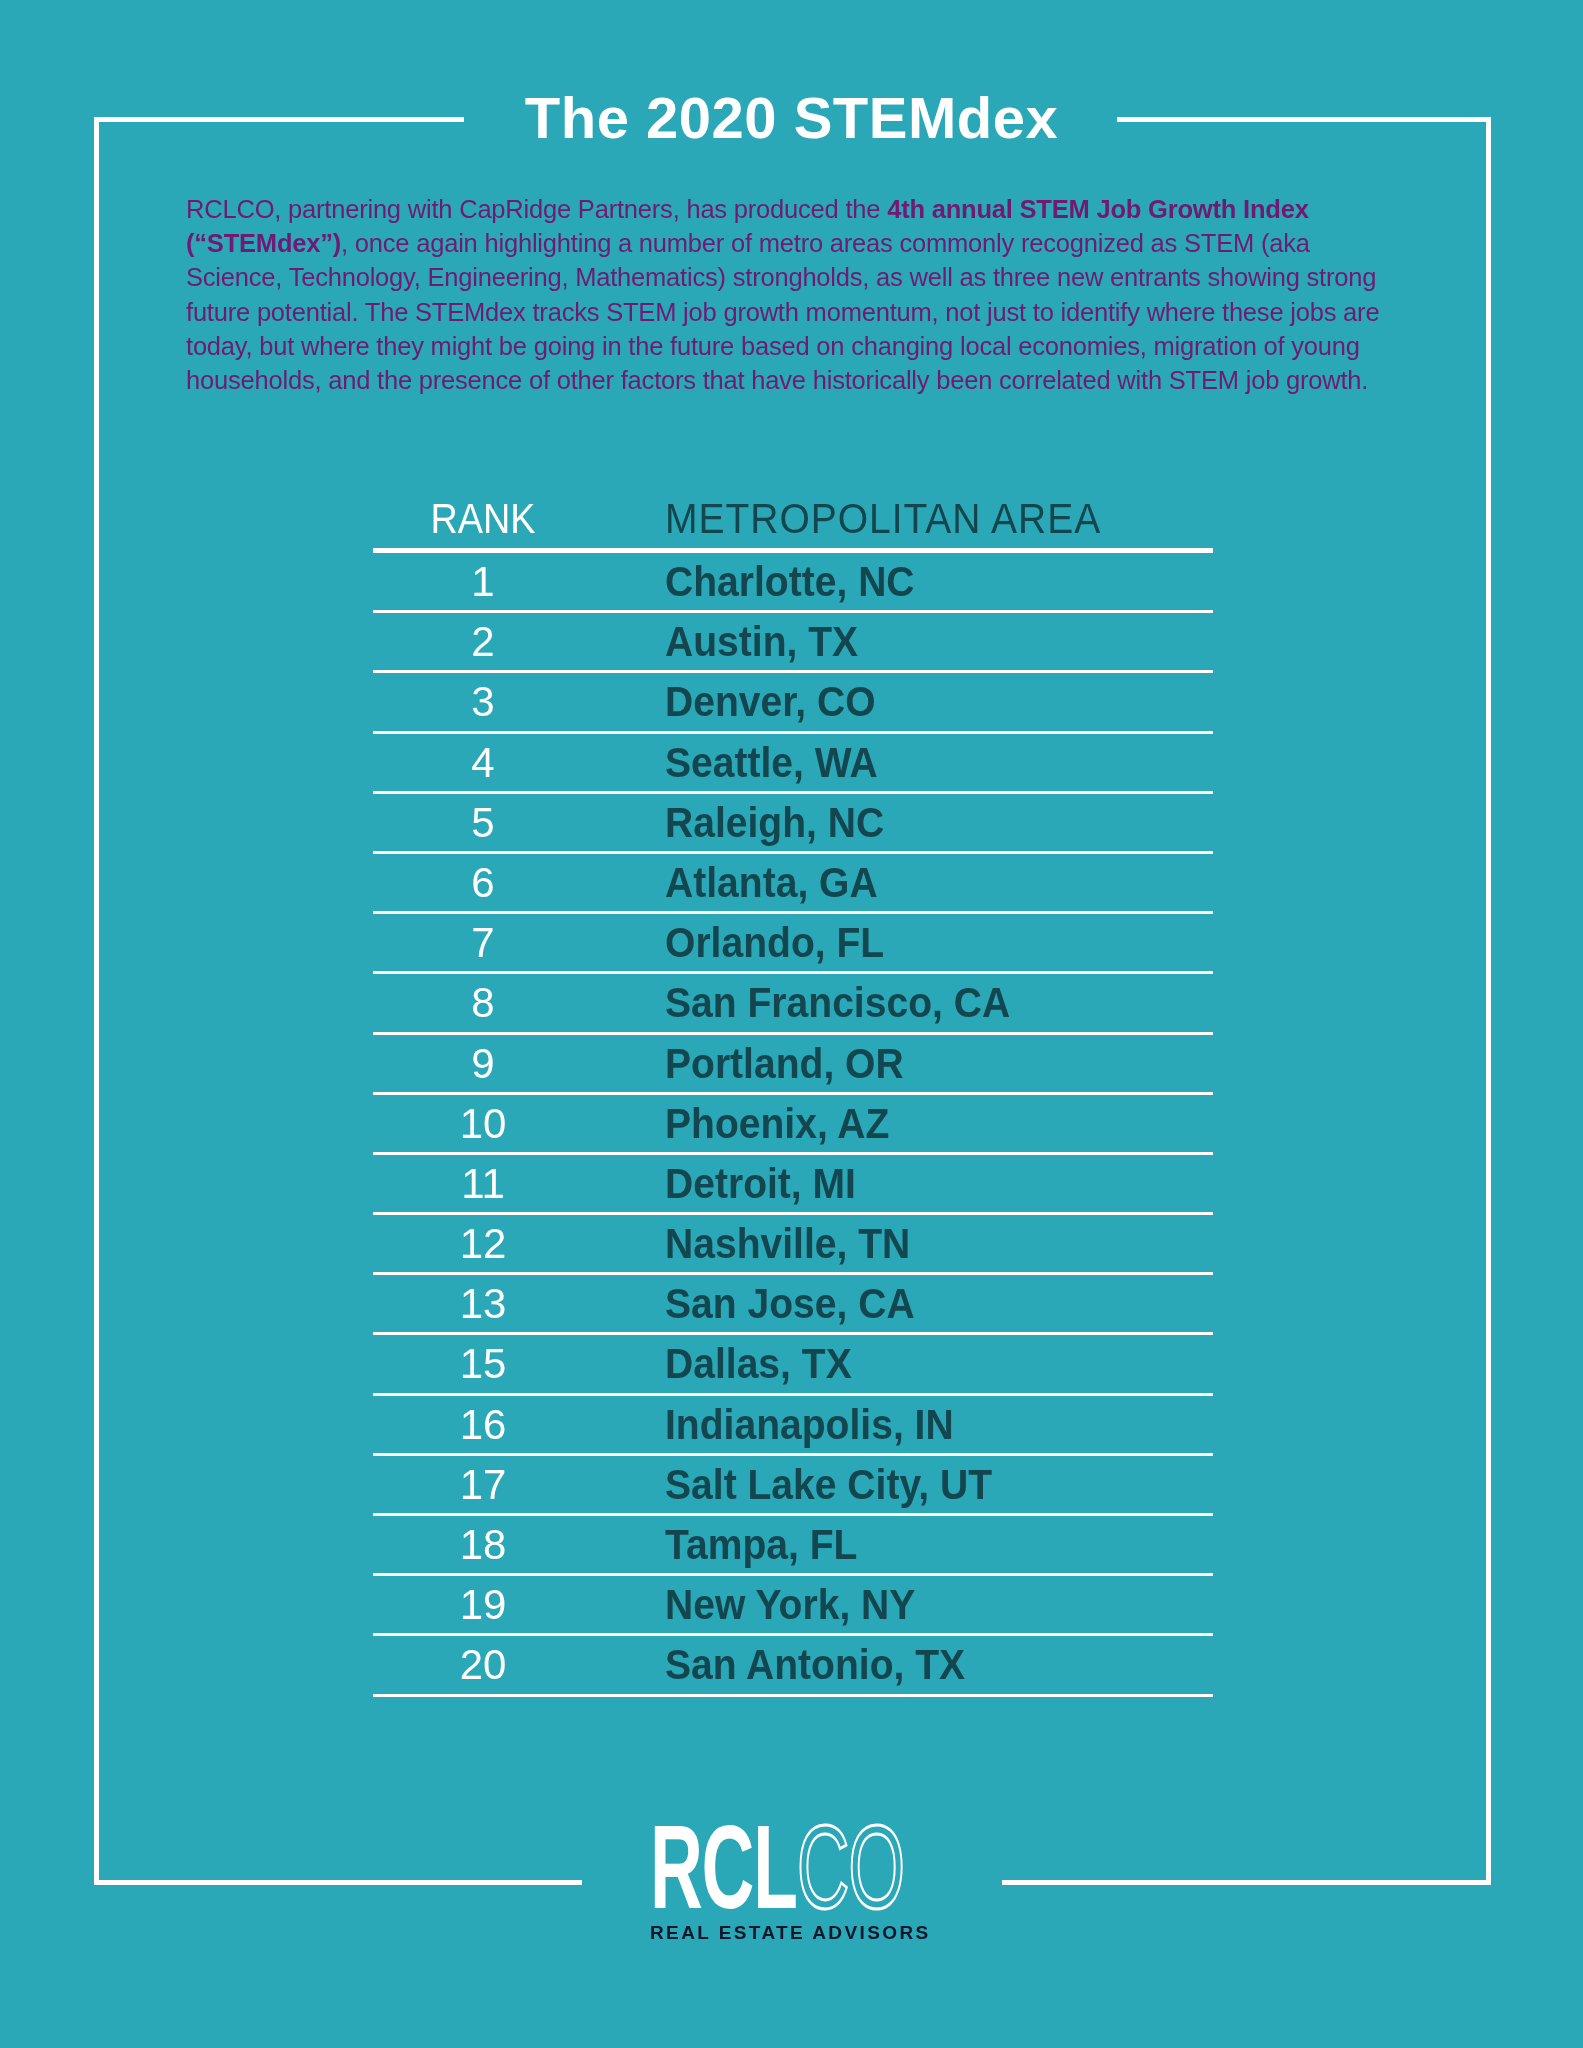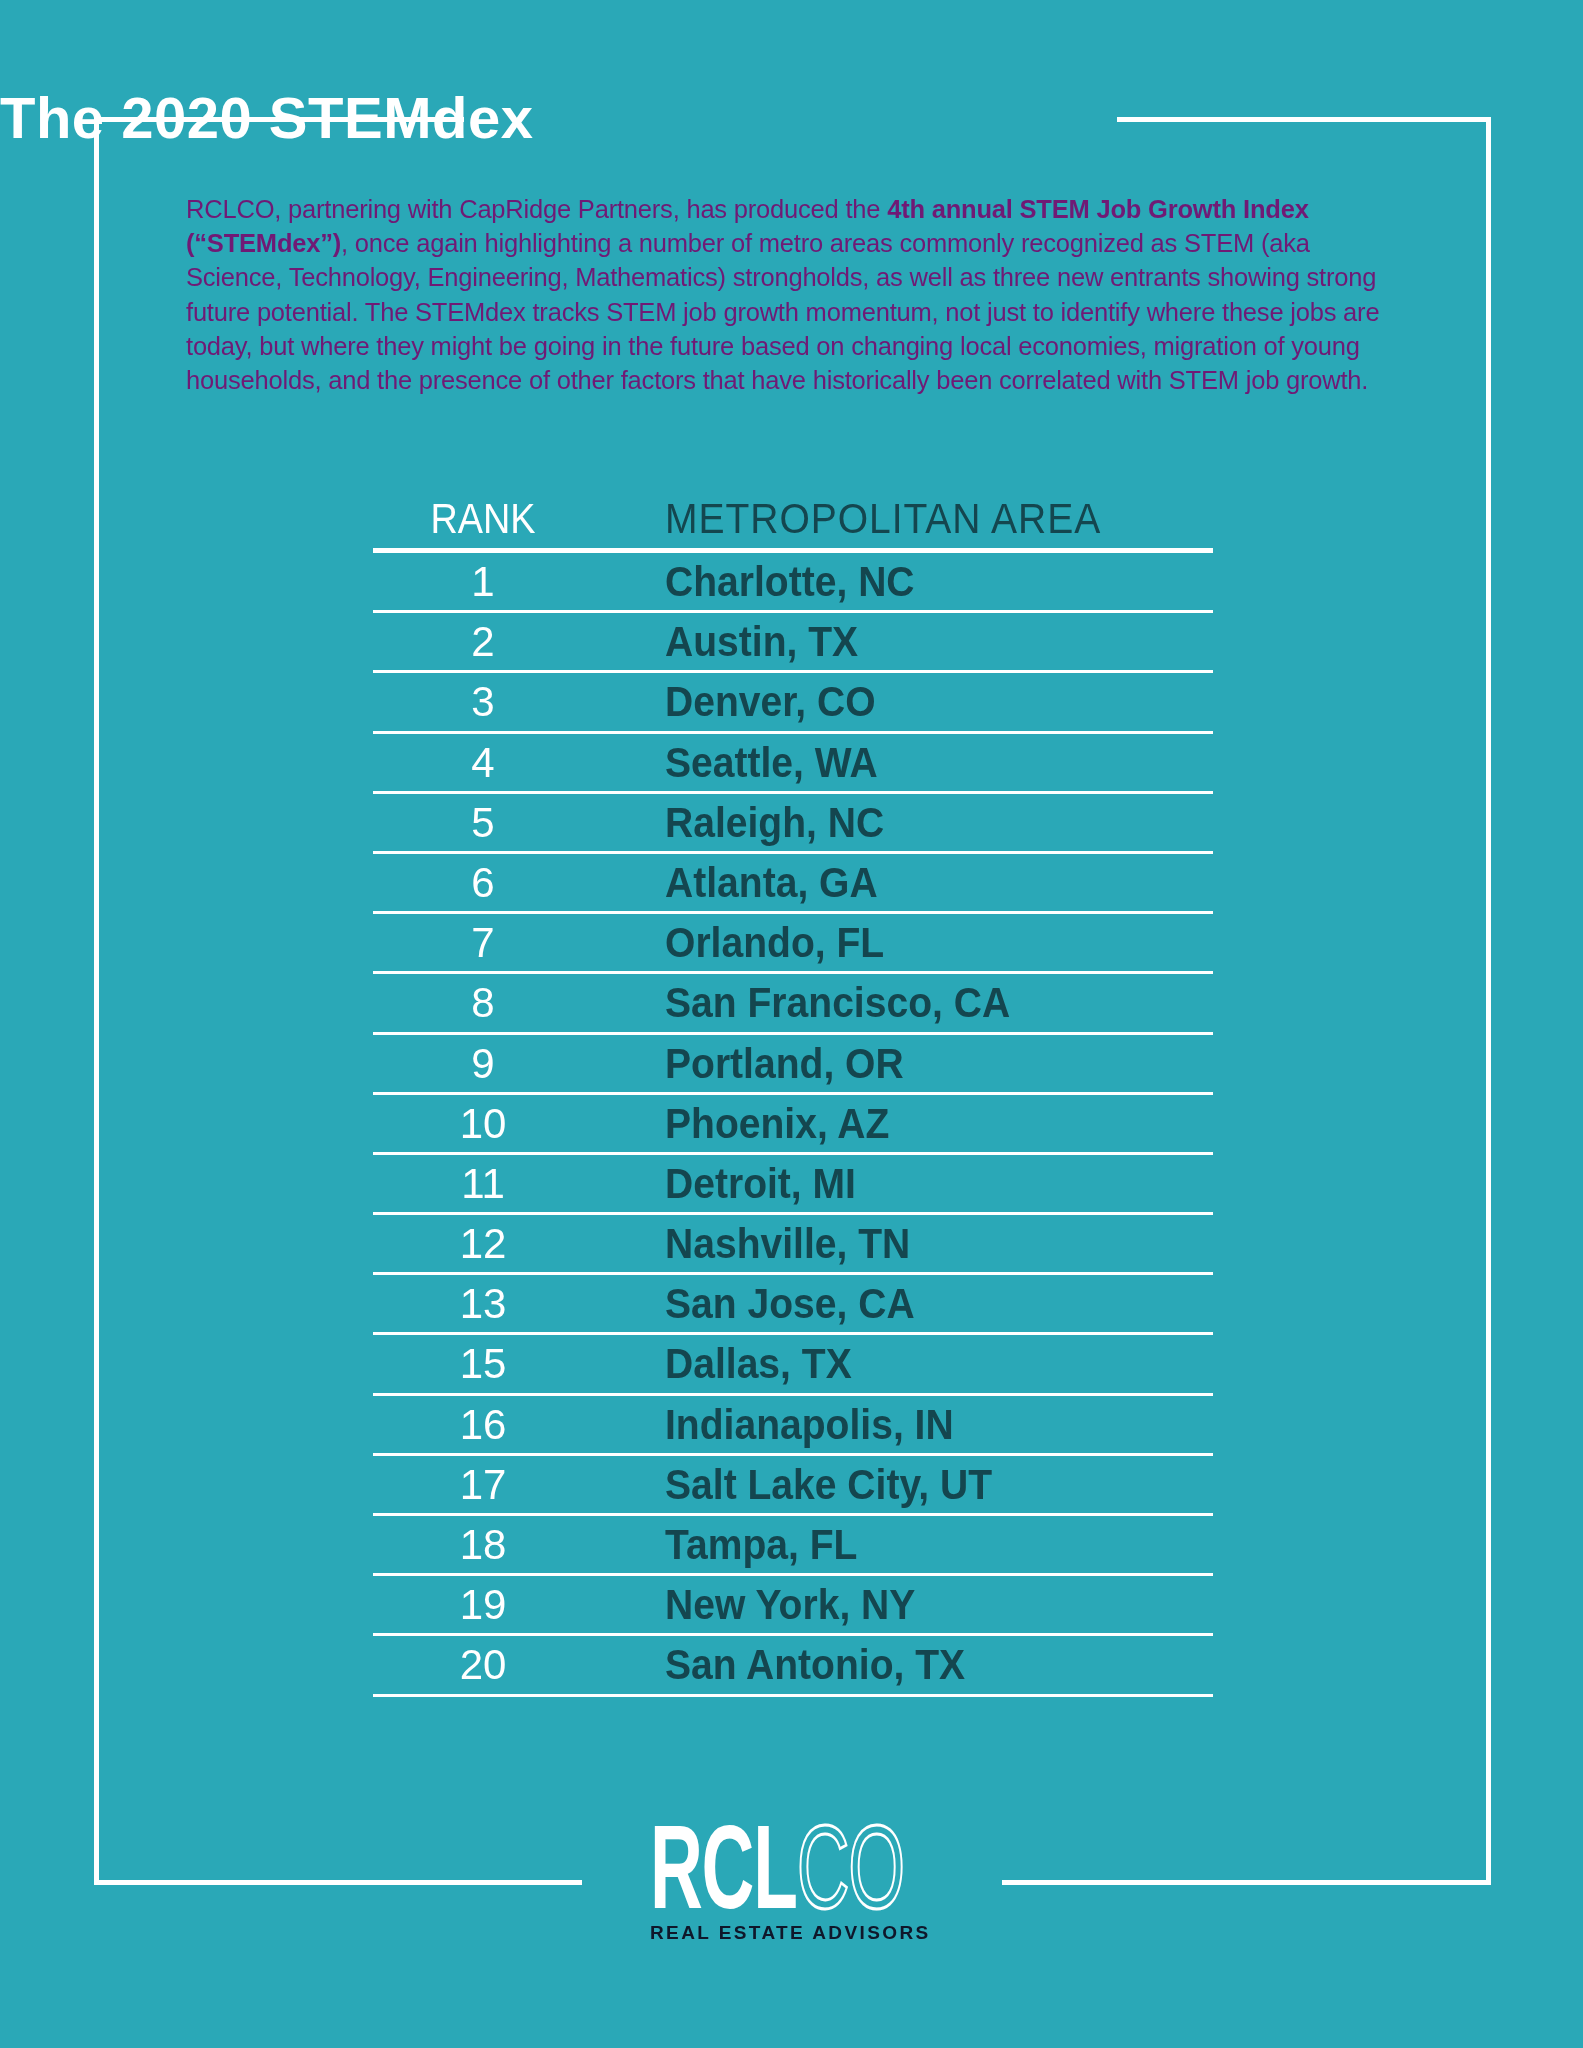--- a/index.html
+++ b/index.html
@@ -7,21 +7,21 @@
       width: 1583px; height: 2048px;
       background: #2aa8b7;
       font-family: "Liberation Sans", sans-serif;
       position: relative; overflow: hidden;
     }
     .page { position: absolute; left: 0; top: 0; width: 1583px; height: 2048px; background: #2aa8b7; }
     
     .line { position: absolute; background: #ffffff; }
     .title {
       position: absolute; left: 0; width: 1583px; top: 78px;
-      text-align: left; color: #ffffff; font-weight: bold;
+      text-align: center; color: #ffffff; font-weight: bold;
       font-size: 58px; line-height: 80px; letter-spacing: 0.5px;
     }
     .intro {
       position: absolute; left: 186px; top: 192px; width: 1220px;
       color: #701a75; font-size: 25.5px; line-height: 34.2px;
       font-weight: normal; letter-spacing: -0.2px;
     }
     .intro b { font-weight: bold; }
     .table {
       position: absolute; left: 373px; top: 492px; width: 840px; text-decoration: underline;

